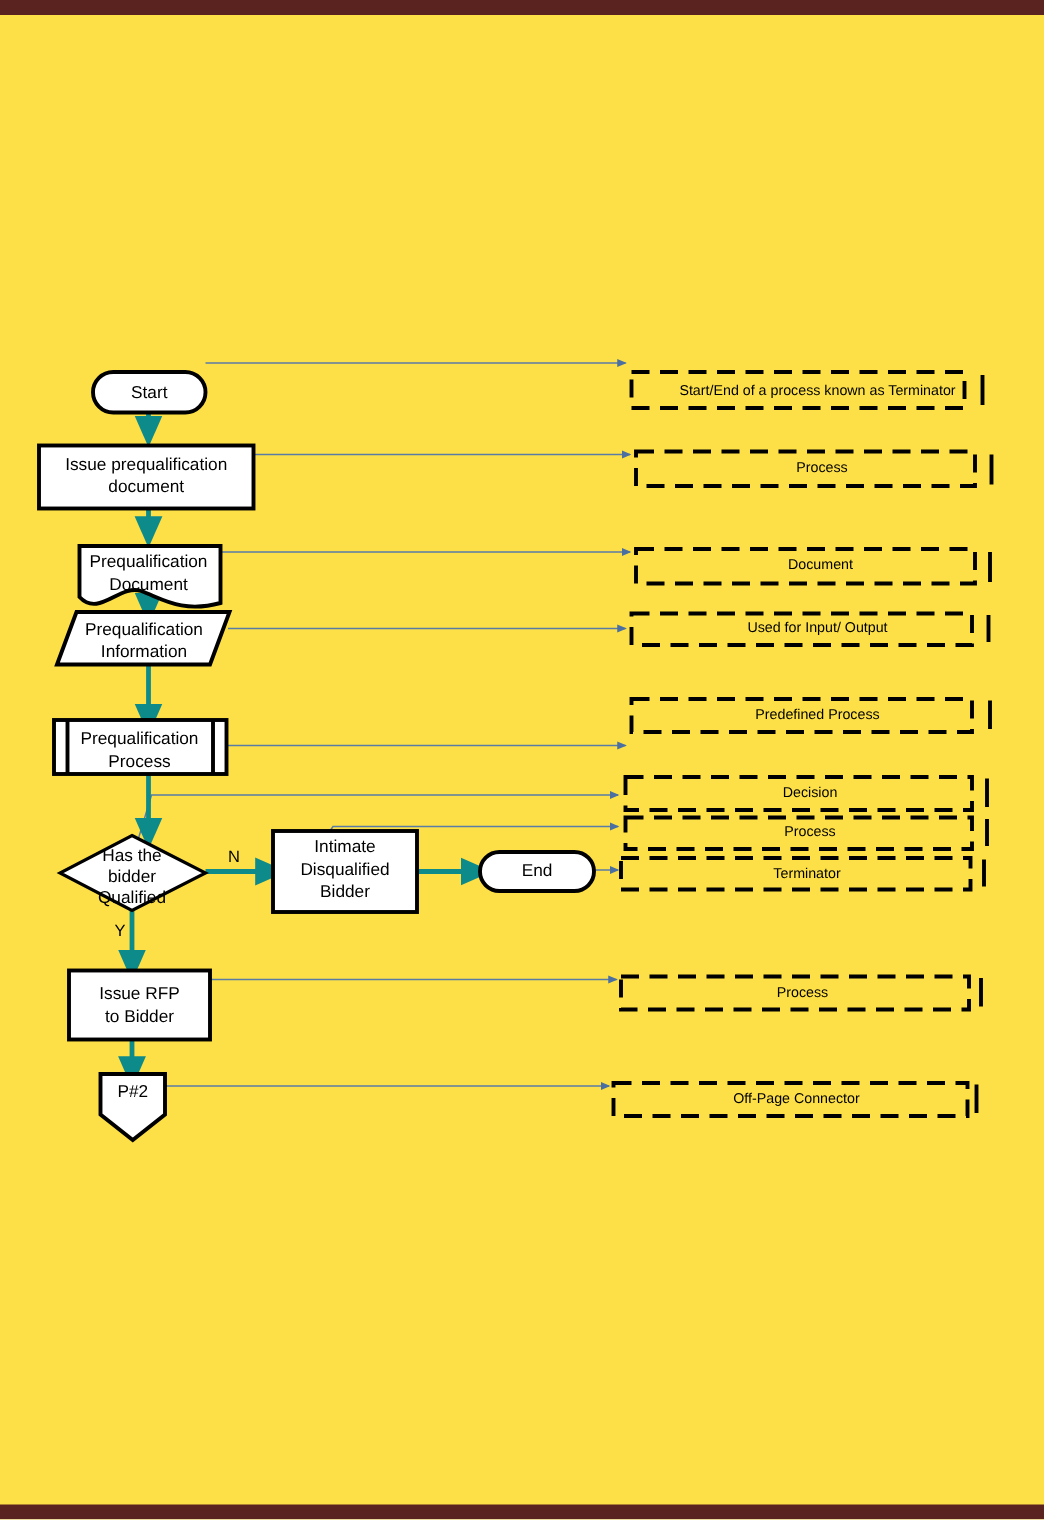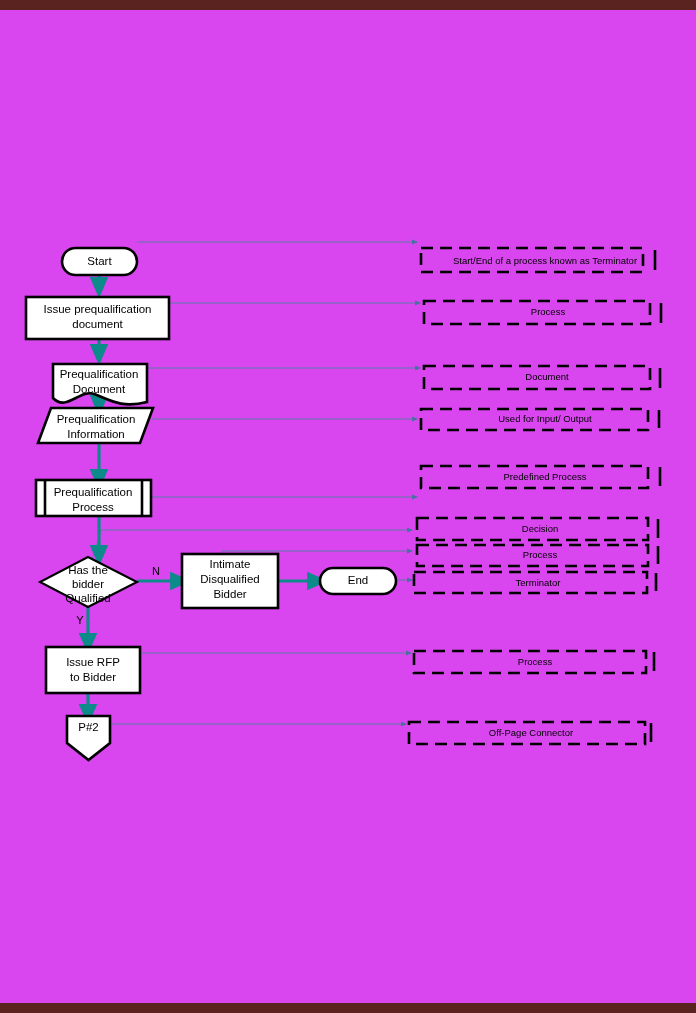--- a/index.html
+++ b/index.html
@@ -8,21 +8,21 @@
     padding: 0;
     background: #ffffff;
   }
   body {
     font-family: "Liberation Sans", sans-serif;
   }
   #page {
     position: relative;
     width: 696px;
     height: 1013px;
-    background: #d946ef;
+    background: #fde047;
     overflow: hidden;
   }
   .edge-band {
     position: absolute;
     left: 0;
     width: 696px;
     height: 10px;
     background: #5b2320;
   }
   #band-top { top: 0; }

